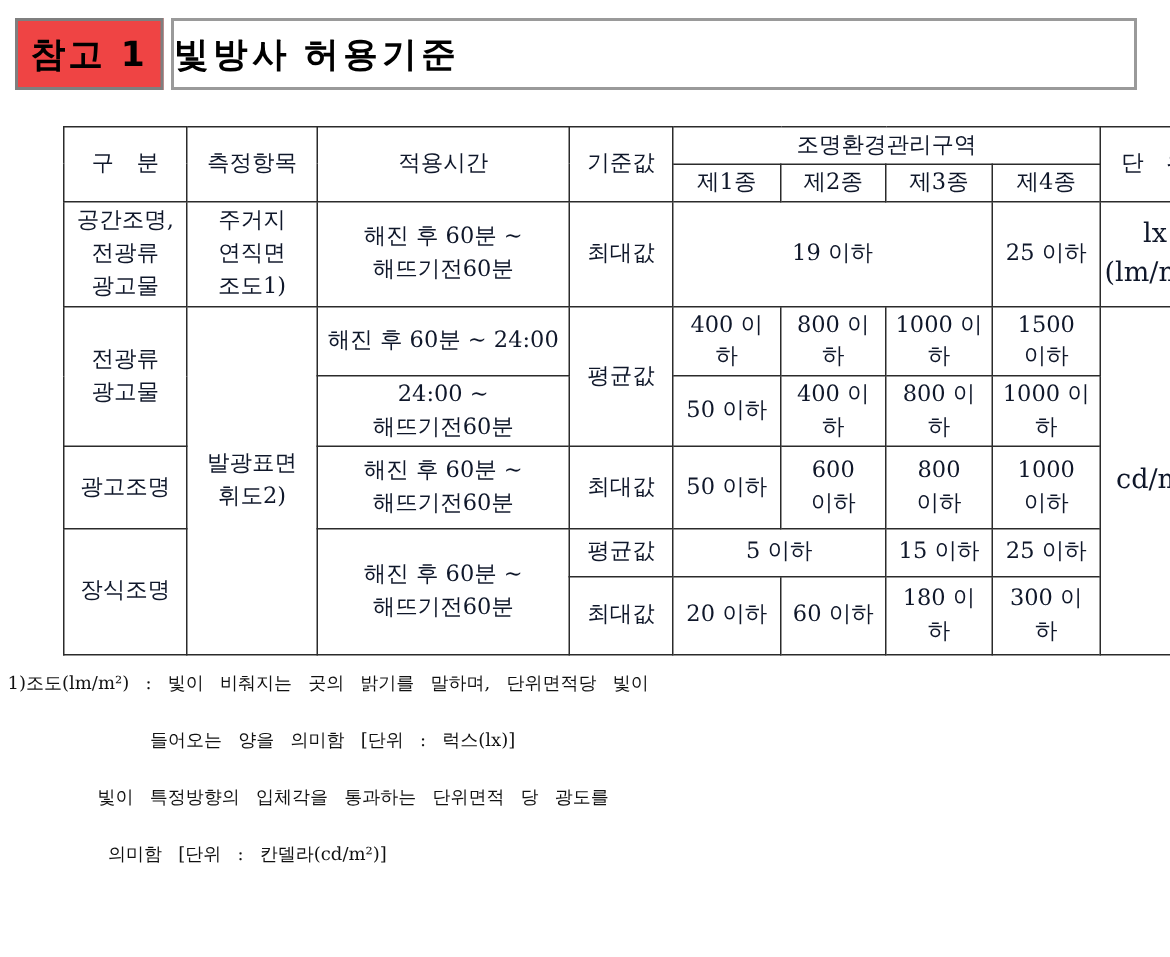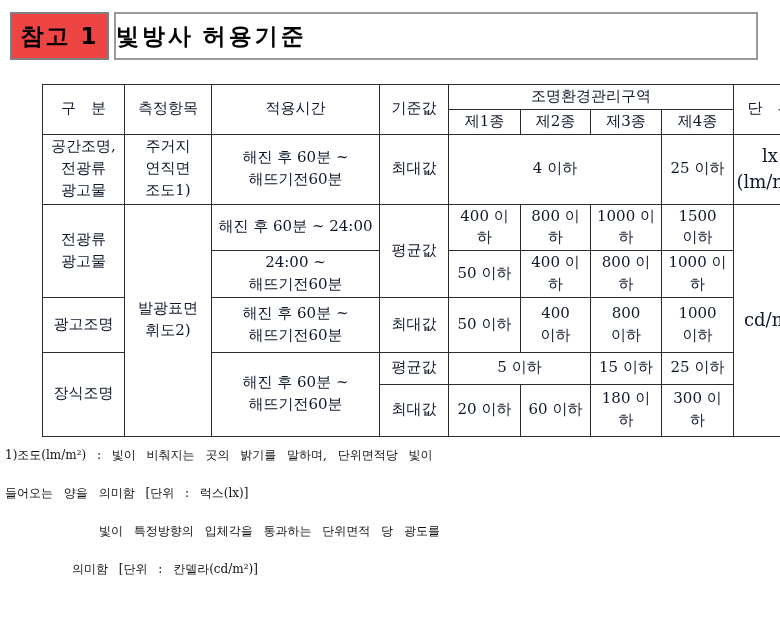--- a/index.html
+++ b/index.html
@@ -36,22 +36,22 @@
     line-height:1.45;
     overflow:hidden;
   }
   .doc-table .unit-cell{font-size:18px;}
   .footnotes{
     position:absolute;left:5px;top:436px;width:772px;
     font-size:12px;line-height:38px;color:#111;
     word-spacing:7px;
   }
   .fn-line{white-space:nowrap;}
-  .fn-ind-a{}
-  .fn-ind-b{margin-left:94px;}
+  .fn-ind-a{margin-left:95px;}
+  .fn-ind-b{margin-left:60px;}
   .fn-ind-c{margin-left:67px;}
 </style>
 </head>
 <body>
 
 <div class="badge">참고 1</div>
 <div class="title-box">빛방사 허용기준</div>
 
 <table class="doc-table">
   <colgroup>
@@ -85,21 +85,21 @@
     <tr style="height:70px">
       <td>공간조명,
 전광류
 광고물</td>
       <td>주거지
 연직면
 조도1)</td>
       <td>해진 후 60분 ~
 해뜨기전60분</td>
       <td>최대값</td>
-      <td colspan="3">4 이하</td>
+      <td colspan="3">19 이하</td>
       <td>25 이하</td>
       <td class="unit-cell">lx
 (lm/m²)</td>
     </tr>
     <tr style="height:45px">
       <td rowspan="2">전광류
 광고물</td>
       <td rowspan="5">발광표면
 휘도2)</td>
       <td>해진 후 60분 ~ 24:00</td>
@@ -124,21 +124,21 @@
 하</td>
       <td>1000 이
 하</td>
     </tr>
     <tr style="height:55px">
       <td>광고조명</td>
       <td>해진 후 60분 ~
 해뜨기전60분</td>
       <td>최대값</td>
       <td>50 이하</td>
-      <td>400
+      <td>600
 이하</td>
       <td>800
 이하</td>
       <td>1000
 이하</td>
     </tr>
     <tr style="height:32px">
       <td rowspan="2">장식조명</td>
       <td rowspan="2">해진 후 60분 ~
 해뜨기전60분</td>

